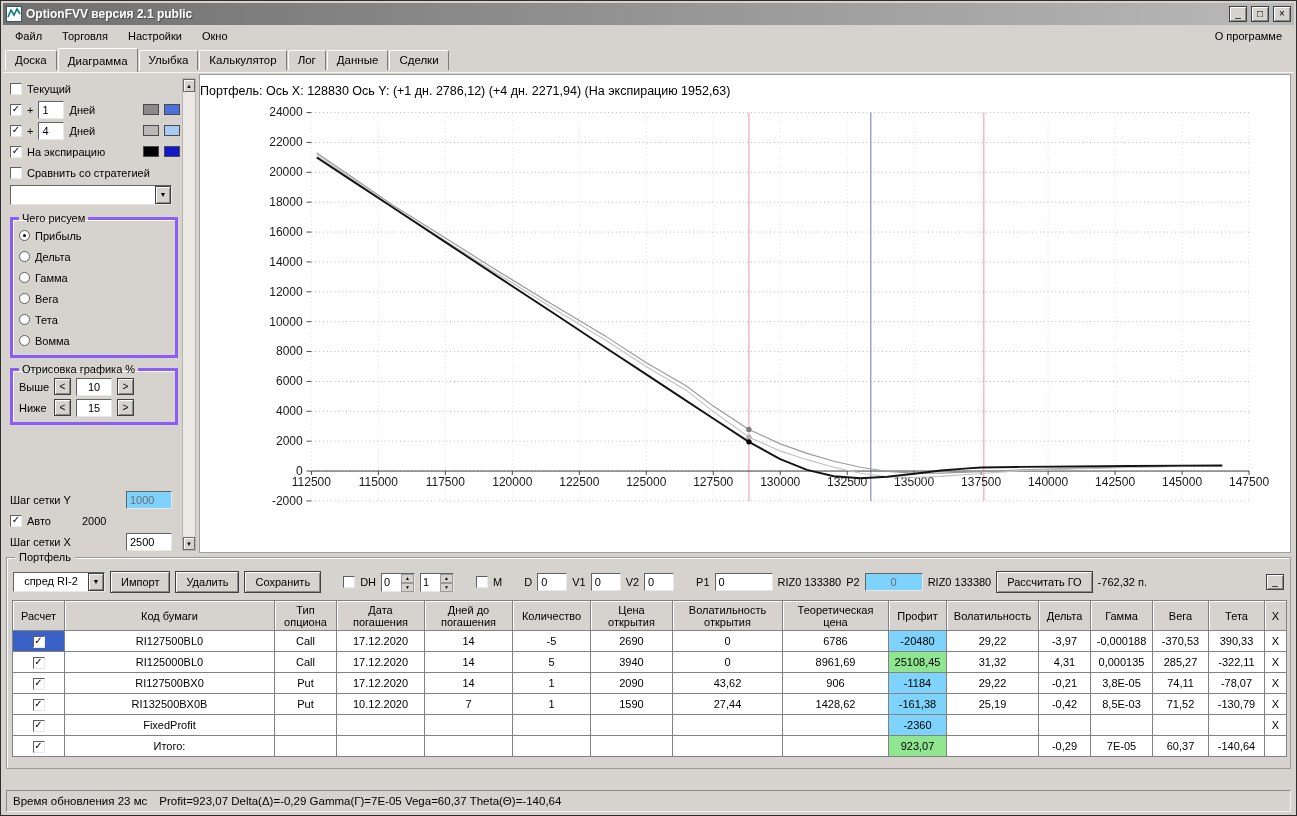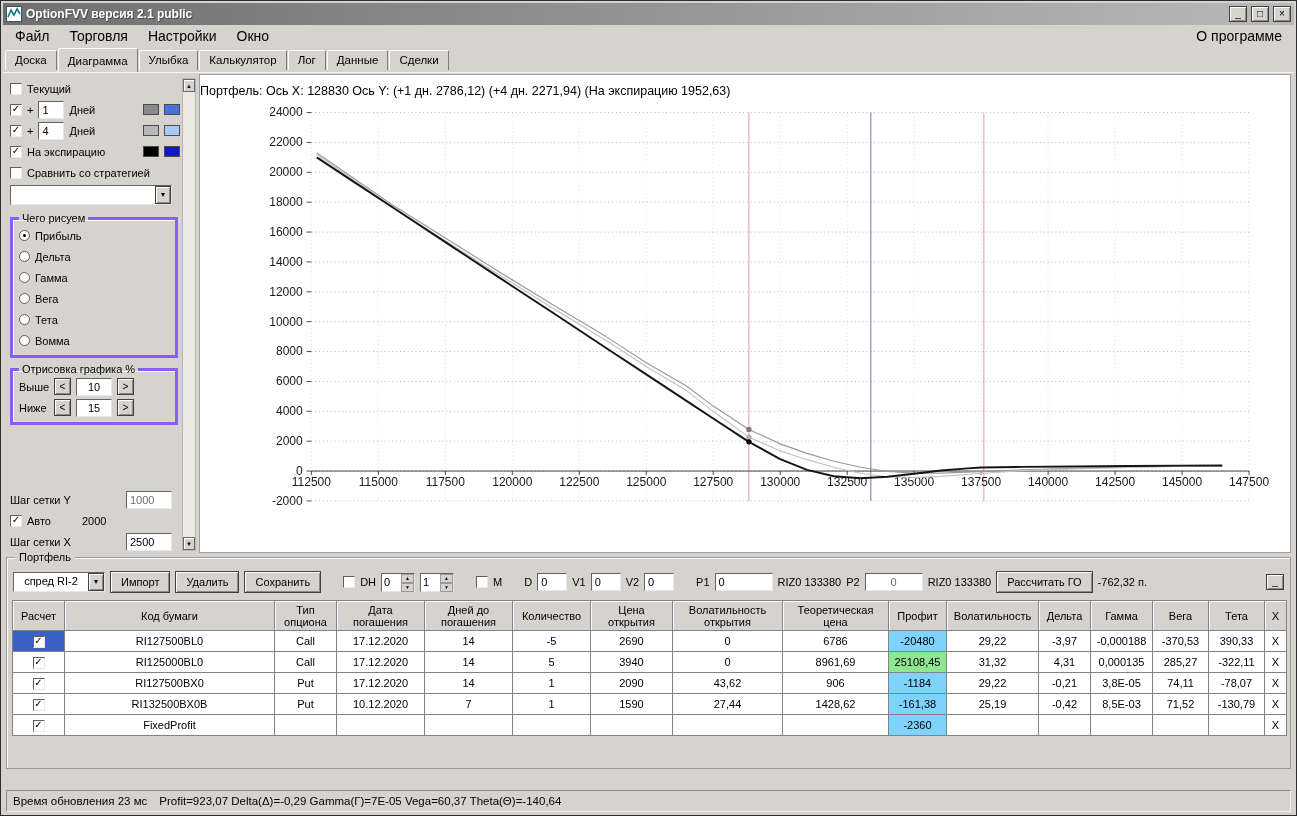--- a/index.html
+++ b/index.html
@@ -6,37 +6,37 @@
 html,body{background:#9a9a9a;}
 body{font-family:"Liberation Sans",sans-serif;font-size:11px;color:#000;}
 .app{width:1297px;height:816px;background:#d6d3ce;border:1px solid #2e2e2e;padding:2px;display:flex;flex-direction:column;}
 
 .titlebar{flex:0 0 22px;background:linear-gradient(90deg,#6f6f6f,#b9b9b9);display:flex;align-items:center;gap:4px;padding:0 3px;}
 .app-icon{width:16px;height:16px;display:inline-block;}
 .title-text{color:#fff;font-weight:bold;font-size:12px;text-shadow:1px 1px 0 #4c4c4c;flex:1;white-space:nowrap;}
 .winbtn{display:inline-block;width:18px;height:16px;font-size:10px;line-height:13px;text-align:center;background:#d6d3ce;border:1px solid #404040;box-shadow:inset 1px 1px 0 #fff, inset -1px -1px 0 #8a8a8a;font-family:inherit;}
 
 .menubar{flex:0 0 22px;display:flex;align-items:center;padding:0 2px;}
-.menu-item,.menu-about{padding:3px 10px;font-size:14px;}
+.menu-item,.menu-about{padding:3px 10px;font-size:11px;}
 .menu-about{margin-left:auto;}
 
 .tabstrip{flex:0 0 25px;display:flex;align-items:center;padding:0 2px;}
 .tab{height:20px;padding:3px 9px 0;background:#d6d3ce;border:1px solid #7c7c7c;border-bottom:none;border-top-color:#fdfdfd;border-left-color:#fdfdfd;border-radius:2px 2px 0 0;margin-right:1px;font-size:11.5px;white-space:nowrap;}
 .tab.active{height:24px;padding-top:6px;position:relative;z-index:2;}
 
 .main{flex:1 1 auto;min-height:0;display:flex;padding:1px 3px 2px;border-top:1px solid #f5f5f2;}
 .sidebar{flex:0 0 176px;width:176px;padding:4px 2px 0 4px;overflow:hidden;}
 .srow{display:flex;align-items:center;gap:5px;height:21px;white-space:nowrap;}
 .cb{flex:0 0 12px;width:12px;height:12px;background:#fff;border:1px solid;border-color:#5f5f5f #e9e9e9 #e9e9e9 #5f5f5f;font-size:10px;line-height:10px;text-align:center;display:inline-block;}
 .cb.on::after{content:"✓";display:block;margin-top:-1px;}
 .radio{flex:0 0 11px;width:11px;height:11px;border-radius:50%;background:#fff;border:1px solid #5f5f5f;position:relative;display:inline-block;}
 .radio.on::after{content:"";position:absolute;left:3px;top:3px;width:3px;height:3px;border-radius:50%;background:#000;}
 .sw{width:16px;height:11px;border:1px solid #4a4a4a;display:inline-block;}
 .tinput{height:18px;background:#fff;border:1px solid;border-color:#636363 #e8e8e8 #e8e8e8 #636363;font-size:11px;padding:1px 3px;font-family:inherit;color:#000;}
-.tinput.dis{background:#ffffff;color:#6c6c6c;}
+.tinput.dis{background:#7dd3fc;color:#6c6c6c;}
 .combo{display:inline-flex;height:20px;border:1px solid;border-color:#636363 #e8e8e8 #e8e8e8 #636363;background:#fff;align-items:stretch;}
 .combo .val{flex:1;padding:2px 3px;overflow:hidden;white-space:nowrap;text-align:center;}
 .combo .arrow{width:16px;background:#d6d3ce;border:1px solid #404040;box-shadow:inset 1px 1px 0 #fff, inset -1px -1px 0 #8a8a8a;font-size:7px;text-align:center;line-height:16px;}
 fieldset.grp{border:3px solid #8b5cf6;box-shadow:inset 1px 1px 0 #fff;padding:1px 6px 4px;margin:5px 2px 4px 0;}
 .grp legend{padding:0 3px;font-size:11px;}
 .smallbtn{display:inline-block;width:17px;height:17px;background:#d6d3ce;border:1px solid #404040;box-shadow:inset 1px 1px 0 #fff, inset -1px -1px 0 #8a8a8a;font-size:10px;line-height:15px;text-align:center;}
 .biggap{height:60px;}
 .side-sb{flex:0 0 14px;width:14px;background:#ece9e4;border:1px solid #b9b6b0;display:flex;flex-direction:column;justify-content:space-between;align-items:center;margin:4px 0 2px;}
 .sbarrow{width:12px;height:13px;background:#d6d3ce;border:1px solid #6a6a6a;box-shadow:inset 1px 1px 0 #fff;font-size:6px;line-height:12px;text-align:center;}
 
@@ -490,20 +490,38 @@
             <td></td>
             <td></td>
             <td class="neg">-2360</td>
             <td></td>
             <td></td>
             <td></td>
             <td></td>
             <td></td>
             <td>X</td>
           </tr>
+          <tr>
+            <td><span class="cb on"></span></td>
+            <td>Итого:</td>
+            <td></td>
+            <td></td>
+            <td></td>
+            <td></td>
+            <td></td>
+            <td></td>
+            <td></td>
+            <td class="pos">923,07</td>
+            <td></td>
+            <td>-0,29</td>
+            <td>7E-05</td>
+            <td>60,37</td>
+            <td>-140,64</td>
+            <td></td>
+          </tr>
         </tbody>
       </table>
   </div>
 
   <div class="statusbar">
     <span>Время обновления 23 мс</span>
     <span>Profit=923,07 Delta(Δ)=-0,29 Gamma(Г)=7E-05 Vega=60,37 Theta(Θ)=-140,64</span>
   </div>
 
 </div>

